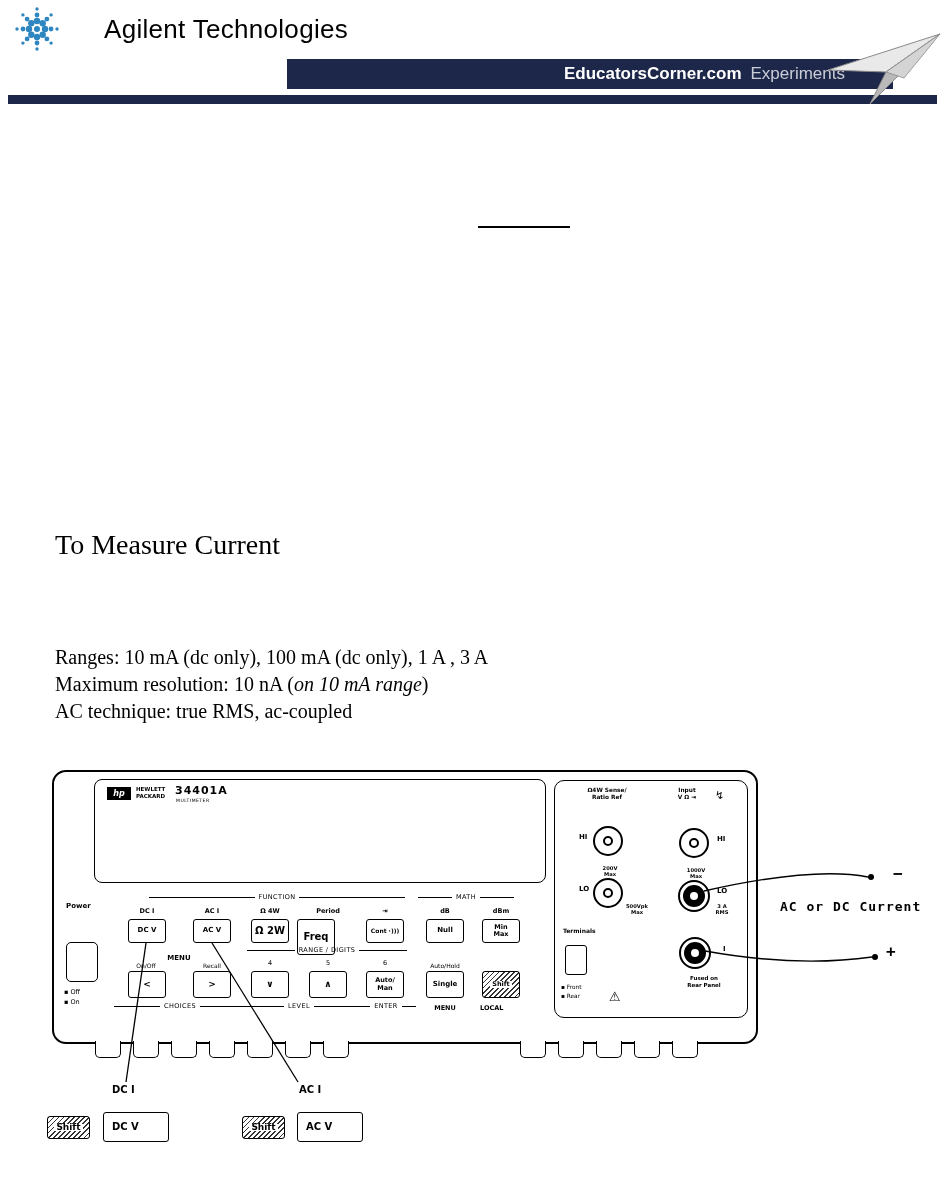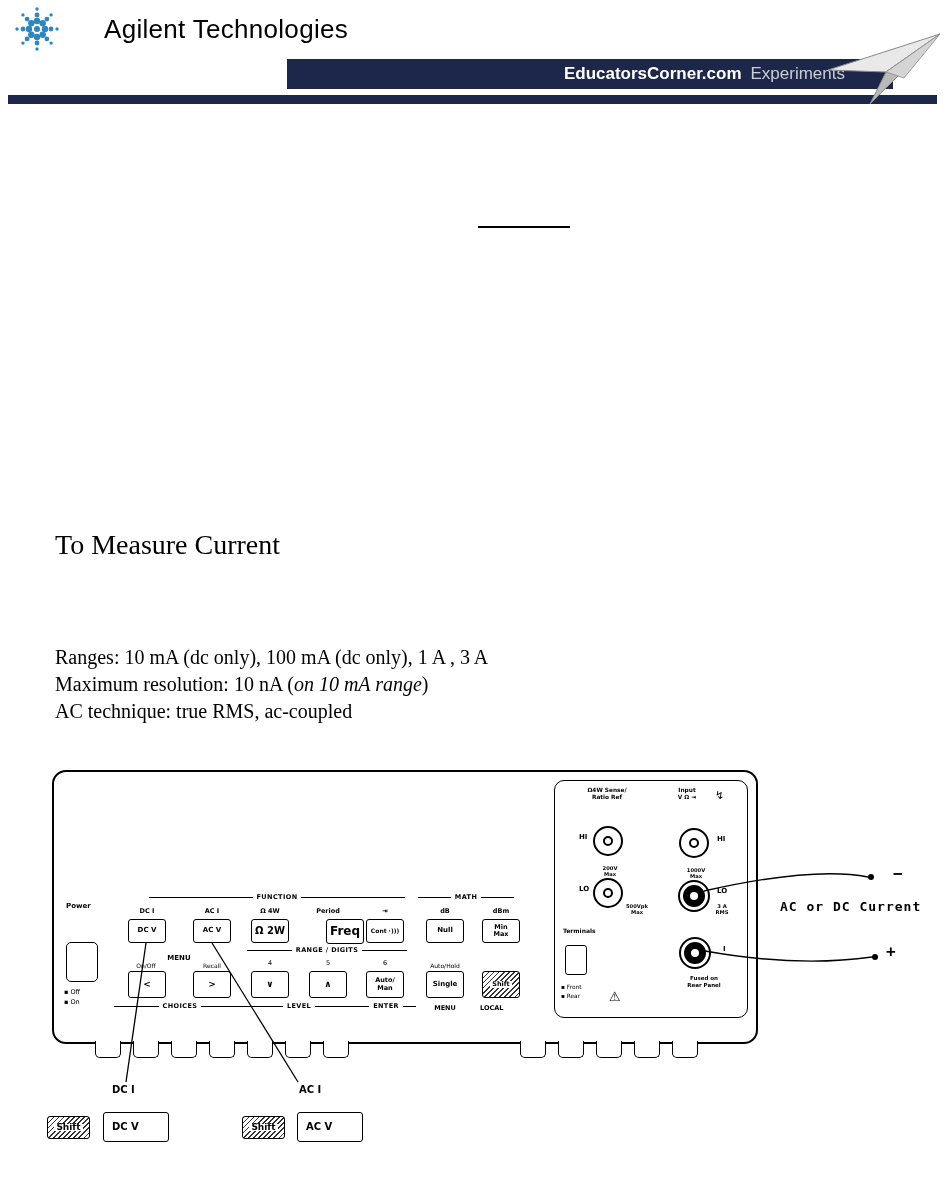--- a/index.html
+++ b/index.html
@@ -16,21 +16,21 @@
        white-space:pre-line;font-weight:bold;font-family:"DejaVu Sans",sans-serif;line-height:7.5px}
   .hatch{background:repeating-linear-gradient(135deg,#333 0px,#333 1.2px,#fff 1.2px,#fff 3.6px)}
   .hatch>span{background:#fff;padding:0 2px}
   .term{position:absolute;width:30px;height:30px;border:2px solid #000;border-radius:50%;
         background:#fff;display:flex;align-items:center;justify-content:center}
   .term .dot{width:10px;height:10px;border:2px solid #000;border-radius:50%}
   .term.heavy{width:32px;height:32px}
   .term.heavy .dot{width:22px;height:22px;border:7px solid #000}
   .bracket{position:absolute;display:flex;align-items:center;font-family:"DejaVu Sans",sans-serif}
   .bracket .bl{flex:1;border-top:1px solid #000;height:0}
-  .bracket .bt{padding:0 4px;font-size:6.5px;font-weight:bold;letter-spacing:.4px;white-space:nowrap}
+  .bracket .bt{padding:0 4px;font-size:6.5px;font-weight:normal;letter-spacing:.4px;white-space:nowrap}
   .toplab{position:absolute;width:42px;text-align:center;font-size:6.5px;font-weight:bold;
           font-family:"DejaVu Sans",sans-serif}
   .tinylab{position:absolute;font-family:"DejaVu Sans",sans-serif}
   .foot{position:absolute;width:26px;height:17px;border:1.5px solid #000;border-top:none;
         border-radius:0 0 5px 5px;background:#fff;z-index:2}
   .overlay{position:absolute;left:0;top:0;z-index:5;pointer-events:none}
   .navybg{background:var(--navy,#1d2749)}
 </style>
 </head>
 <body>
@@ -89,20 +89,30 @@
 
   <div class="abs serif" style="left:55px;top:644px;font-size:20px;line-height:27px">
     <div>Ranges:  10 mA (dc only),  100 mA (dc only),  1 A ,  3 A</div>
     <div><span>Maximum resolution:  10 nA  (</span><i>on 10 mA range</i><span>)</span></div>
     <div>AC technique:  true RMS, ac-coupled</div>
   </div>
 
   <div class="abs mfont" style="left:52px;top:770px;width:706px;height:274px;border:2px solid #000;
        border-radius:14px;background:#fff;z-index:1">
 
+    <div class="abs" style="left:40px;top:7px;width:452px;height:104px;border:1.5px solid #000;border-radius:8px">
+      <div class="abs" style="left:12px;top:7px;width:24px;height:13px;background:#000;color:#fff;
+           font-size:8px;font-weight:bold;font-style:italic;display:flex;align-items:center;justify-content:center">hp</div>
+      <div class="abs" style="left:41px;top:6px;font-size:5.5px;font-weight:bold;line-height:6.5px">
+        <div>HEWLETT</div>
+        <div>PACKARD</div>
+      </div>
+      <div class="abs" style="left:80px;top:4px;font-size:11px;font-weight:bold;letter-spacing:1px">34401A</div>
+      <div class="abs" style="left:81px;top:18px;font-size:4.5px;letter-spacing:.5px">MULTIMETER</div>
+    </div>
 
     <div class="tinylab" style="left:12px;top:130px;font-size:7px;font-weight:bold">Power</div>
     <div class="btn" style="left:12px;top:170px;width:32px;height:40px;border-radius:5px"></div>
     <div class="tinylab" style="left:10px;top:216px;font-size:6.5px;line-height:9px">▪ Off</div>
     <div class="tinylab" style="left:10px;top:226px;font-size:6.5px;line-height:9px">▪ On</div>
 
     <div class="bracket" style="left:95px;top:121px;width:256px">
       <span class="bl"></span>
         <span class="bt">FUNCTION</span>
         <span class="bl"></span>
@@ -117,21 +127,21 @@
     <div class="toplab" style="left:137px;top:135px">AC I</div>
     <div class="toplab" style="left:195px;top:135px">Ω 4W</div>
     <div class="toplab" style="left:253px;top:135px">Period</div>
     <div class="toplab" style="left:310px;top:135px">⇥</div>
     <div class="toplab" style="left:370px;top:135px">dB</div>
     <div class="toplab" style="left:426px;top:135px">dBm</div>
 
     <div class="btn" style="left:74px;top:147px;width:38px;height:24px;font-size:7px">DC V</div>
     <div class="btn" style="left:139px;top:147px;width:38px;height:24px;font-size:7px">AC V</div>
     <div class="btn" style="left:197px;top:147px;width:38px;height:24px;font-size:10px">Ω 2W</div>
-    <div class="btn" style="left:272px;top:147px;width:38px;height:25px;font-size:12px">Freq</div>
+    <div class="btn" style="left:243px;top:147px;width:38px;height:36px;font-size:10px">Freq</div>
     <div class="btn" style="left:312px;top:147px;width:38px;height:24px;font-size:6px">Cont ·)))</div>
     <div class="btn" style="left:372px;top:147px;width:38px;height:24px;font-size:7px">Null</div>
     <div class="btn" style="left:428px;top:147px;width:38px;height:24px;font-size:6.5px">Min
 Max</div>
 
     <div class="tinylab" style="left:70px;top:190px;width:44px;text-align:center;font-size:6px">On/Off</div>
     <div class="tinylab" style="left:99px;top:182px;width:52px;text-align:center;font-size:7px;font-weight:bold">MENU</div>
     <div class="tinylab" style="left:137px;top:190px;width:42px;text-align:center;font-size:6px">Recall</div>
     <div class="bracket" style="left:193px;top:174px;width:160px">
       <span class="bl"></span>

